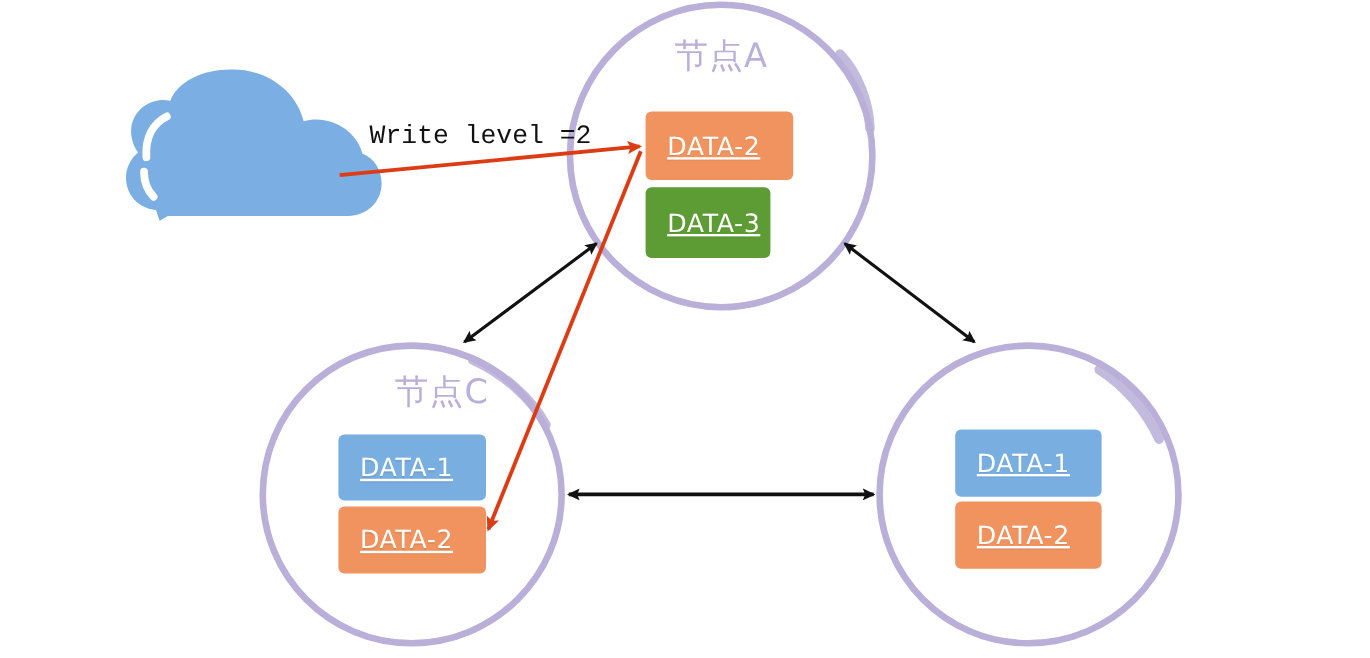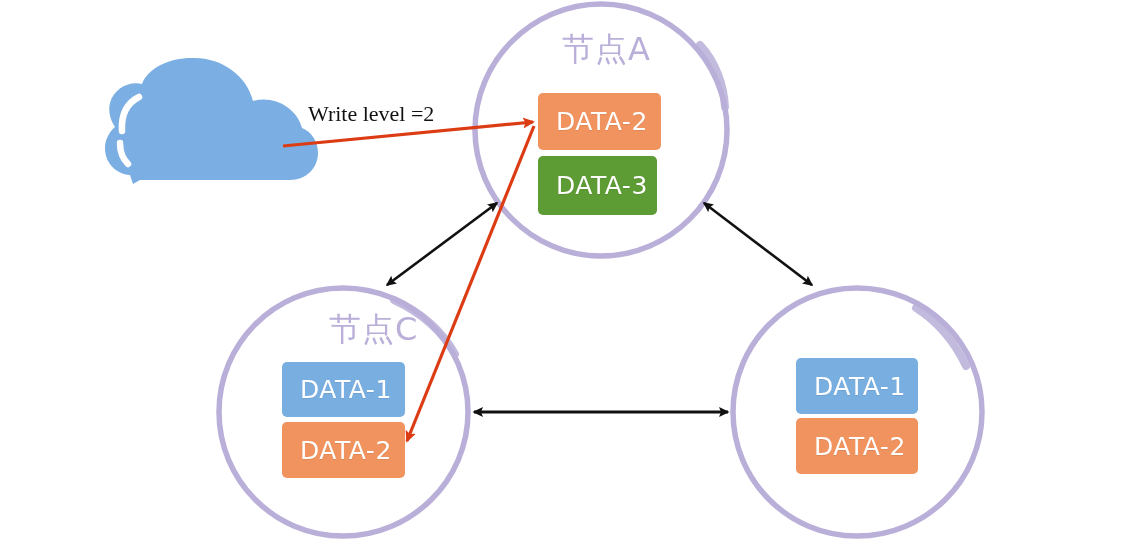--- a/index.html
+++ b/index.html
@@ -1,33 +1,34 @@
 <!DOCTYPE html>
 <html><head>
 <meta charset="utf-8">
 <style>
   html,body{margin:0;padding:0;background:#ffffff;}
   body{font-family:"DejaVu Sans","Liberation Sans",sans-serif;}
   #stage{position:relative;width:1142px;height:548px;background:#ffffff;overflow:hidden;}
   #stage svg{position:absolute;left:0;top:0;width:1142px;height:548px;}
   .node-label{
-    position:absolute;color:#B9AFD8;font-size:32px;letter-spacing:1px;
+    position:absolute;color:#B9AFD8;font-size:28px;letter-spacing:1px;
     font-family:"DejaVu Sans","Liberation Sans",sans-serif;
     white-space:nowrap;user-select:none;
   }
   .data-box{
     position:absolute;display:flex;align-items:center;
-    color:#ffffff;font-size:25px;letter-spacing:.5px;
+    color:#ffffff;font-size:21px;letter-spacing:.5px;
     font-family:"DejaVu Sans","Liberation Sans",sans-serif;
     border-radius:5px;padding-left:18px;box-sizing:border-box;
     text-shadow:0 1px 0 rgba(0,0,0,.07);
+    text-decoration:underline;
   }
   .edge-label{
     position:absolute;color:#111111;font-size:22px;
-    font-family:Liberation Serif, serif;
+    font-family:Liberation Mono, monospace;
     white-space:nowrap;user-select:none;
   }
 </style>
 </head>
 <body>
 
 <div id="stage">
 
   <svg viewBox="0 0 1142 548">
     <defs>
@@ -95,21 +96,21 @@
 
     <line x1="283" y1="146" x2="533" y2="122" stroke="#DC3C14" stroke-width="3.2" marker-end="url(#redArrow)"></line>
 
     <line x1="534" y1="126" x2="407" y2="441" stroke="#DC3C14" stroke-width="3.2" marker-end="url(#redArrow)"></line>
   </svg>
 
   <div class="edge-label" style="left:308px; top:101px;">Write level =2</div>
 
   <div class="node-label" style="left:562px; top:28px;">节点A</div>
   <div class="data-box" style="left:538px; top:93px; width:123px; height:57px; background:#F0935E;">DATA-2</div>
-  <div class="data-box" style="left:538px; top:156px; width:119px; height:59px; background:#5D9B34;">DATA-3</div>
+  <div class="data-box" style="left:538px; top:156px; width:104px; height:59px; background:#5D9B34;">DATA-3</div>
 
   <div class="node-label" style="left:305px; top:308px;margin-left:24px;">节点C</div>
   <div class="data-box" style="left:282px; top:362px; width:123px; height:55px; background:#79AEE0;">DATA-1</div>
   <div class="data-box" style="left:282px; top:422px; width:123px; height:56px; background:#F0935E;">DATA-2</div>
 
   <div class="data-box" style="left:796px; top:358px; width:122px; height:56px; background:#79AEE0;">DATA-1</div>
   <div class="data-box" style="left:796px; top:418px; width:122px; height:56px; background:#F0935E;">DATA-2</div>
 
 </div>
 

